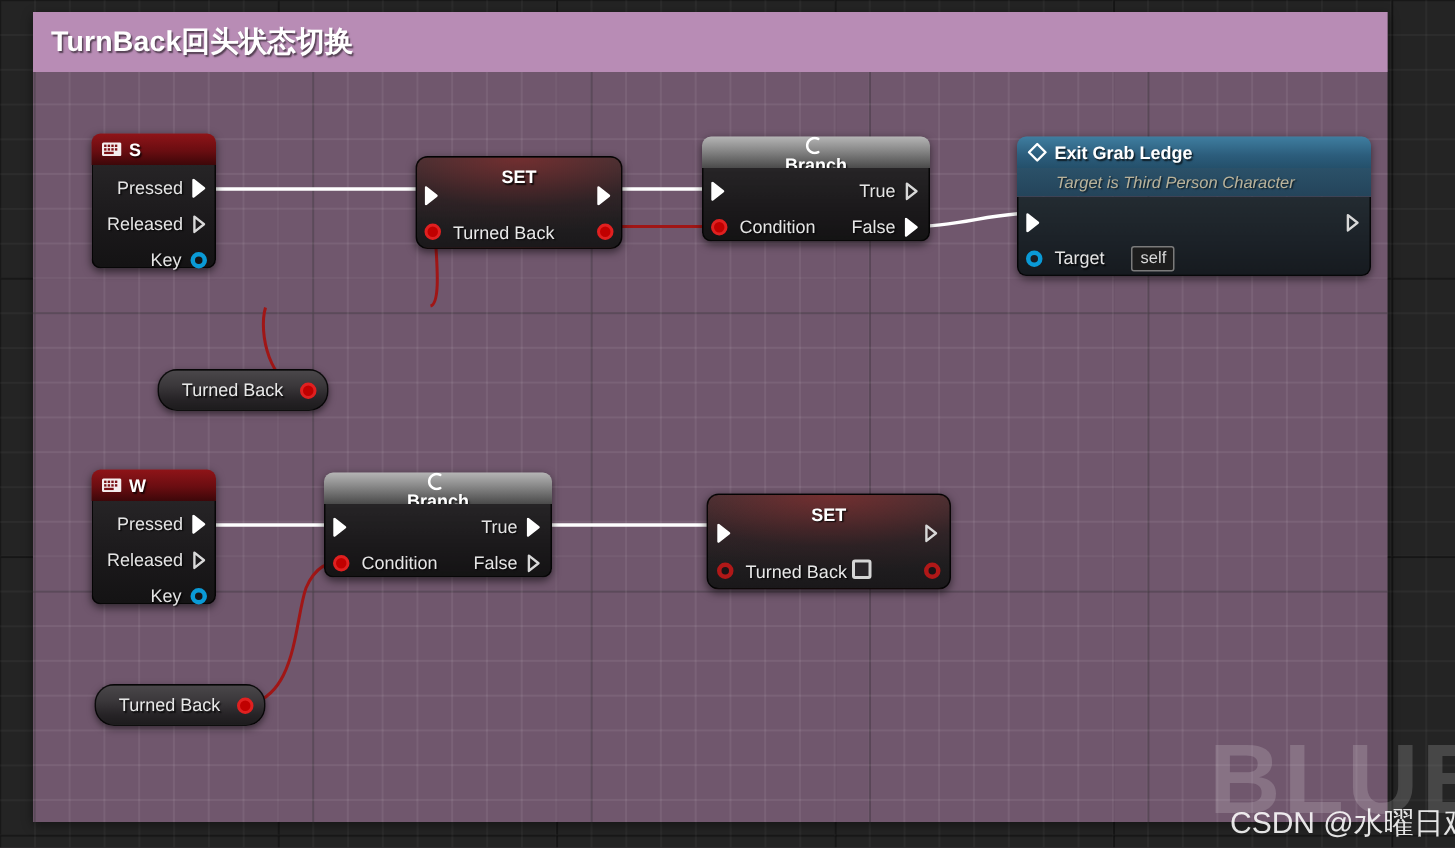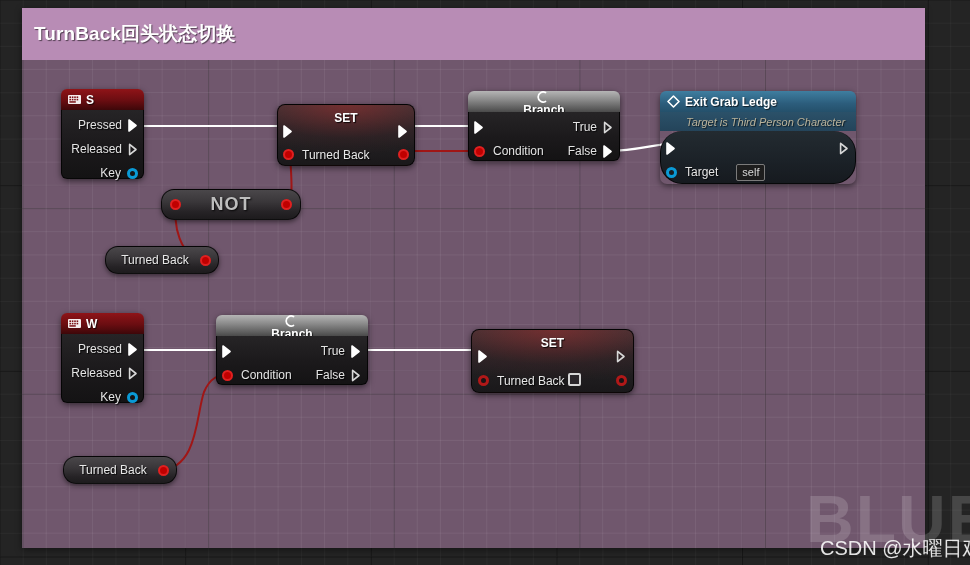--- a/index.html
+++ b/index.html
@@ -44,21 +44,21 @@
       linear-gradient(to right, rgba(0,0,0,0.28) 1px, transparent 1px),
       linear-gradient(to bottom, rgba(0,0,0,0.28) 1px, transparent 1px);
     background-size: 23.2px 23.2px, 23.2px 23.2px, 185.6px 185.6px, 185.6px 185.6px;
     background-position: 0.5px 14.5px, 0.5px 14.5px, 0.5px 14.5px, 0.5px 14.5px;
     box-shadow: 0 2px 7px rgba(0,0,0,0.45);
   }
   #comment-title-bar {
     position: absolute;
     left: 0; top: 0;
     width: 903px;
-    height: 52px;
+    height: 40px;
     background-color: #b88cb5;
     display: flex;
     align-items: center;
     padding-left: 12px;
     box-sizing: border-box;
     text-align: center;
   }
   #comment-title-text {
     color: #ffffff;
     font-size: 19px;
@@ -396,31 +396,31 @@
         <span class="lbl">False</span>
         <span class="exec-pin" style="margin-left:6px;">
           <svg width="11" height="13" viewBox="0 0 11 13">
               <path d="M1 1 L8 6.5 L1 12 Z" fill="#ffffff" stroke="#ffffff" stroke-width="1.6" stroke-linejoin="round"></path>
             </svg>
         </span>
       </div>
     </div>
   </div>
 
-  <div class="node" style="left:660px; top:91px; width:196px;">
+  <div class="node" style="left:678px; top:91px; width:236px;">
     <div class="node-header fn-header">
       <span class="hdr-icon">
         <svg width="13" height="13" viewBox="0 0 13 13">
           <path d="M6.5 1 L12 6.5 L6.5 12 L1 6.5 Z" fill="none" stroke="#ffffff" stroke-width="1.6" stroke-linejoin="round"></path>
         </svg>
       </span>
       <span>Exit Grab Ledge</span>
     </div>
     <div class="fn-subheader">Target is Third Person Character</div>
-    <div class="fn-body" style="height:53px; padding:5px 0 0 0;border-radius:22px;">
+    <div class="fn-body" style="height:53px; padding:5px 0 0 0;">
 
       <div class="row" style="padding:0 5px 0 5px;">
         <span class="exec-pin">
           <svg width="11" height="13" viewBox="0 0 11 13">
               <path d="M1 1 L8 6.5 L1 12 Z" fill="#ffffff" stroke="#ffffff" stroke-width="1.6" stroke-linejoin="round"></path>
             </svg>
         </span>
         <span style="flex:1"></span>
         <span class="exec-pin">
           <svg width="11" height="13" viewBox="0 0 11 13">
@@ -430,25 +430,20 @@
       </div>
 
       <div class="row" style="padding:0 5px 0 5px;">
         <span class="data-pin pin-blue-hollow"></span>
         <span class="lbl" style="margin-left:8px;">Target</span>
         <span class="self-box">self</span>
       </div>
     </div>
   </div>
 
-  <div class="pill" style="left:161px; top:189px; width:140px; height:31px; justify-content:center;">
-    <span class="data-pin pin-red-filled" style="position:absolute; left:8px; top:9px;"></span>
-    <span class="not-label">NOT</span>
-    <span class="data-pin pin-red-filled" style="position:absolute; right:8px; top:9px;"></span>
-  </div>
 
   <div class="pill" style="left:105px; top:246px; width:114px; height:28px; justify-content:center; padding-right:14px;">
     <span class="pill-label">Turned Back</span>
     <span class="data-pin pin-red-filled" style="position:absolute; right:7px; top:8px;"></span>
   </div>
 
   <div class="node" style="left:61px; top:313px; width:83px;">
     <div class="node-header event-header">
       <span class="hdr-icon">
         <svg width="13" height="11" viewBox="0 0 13 11">

